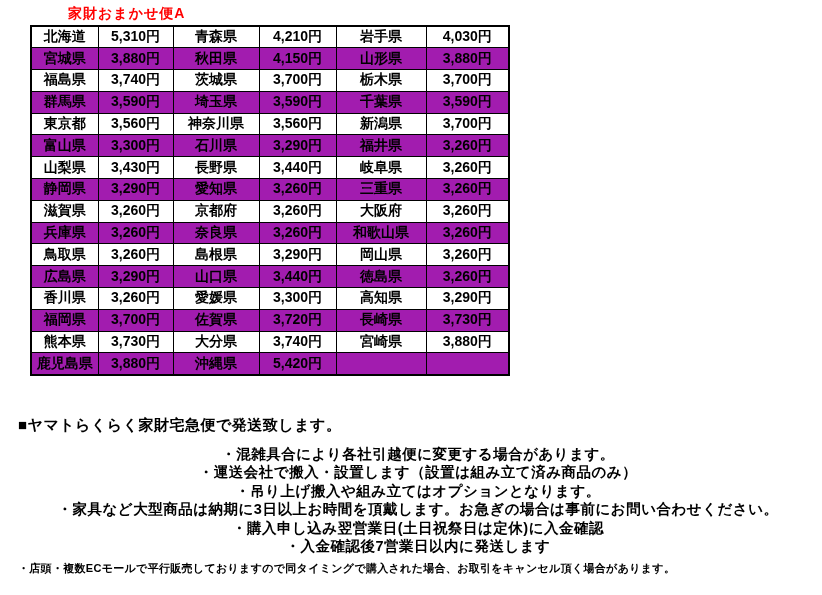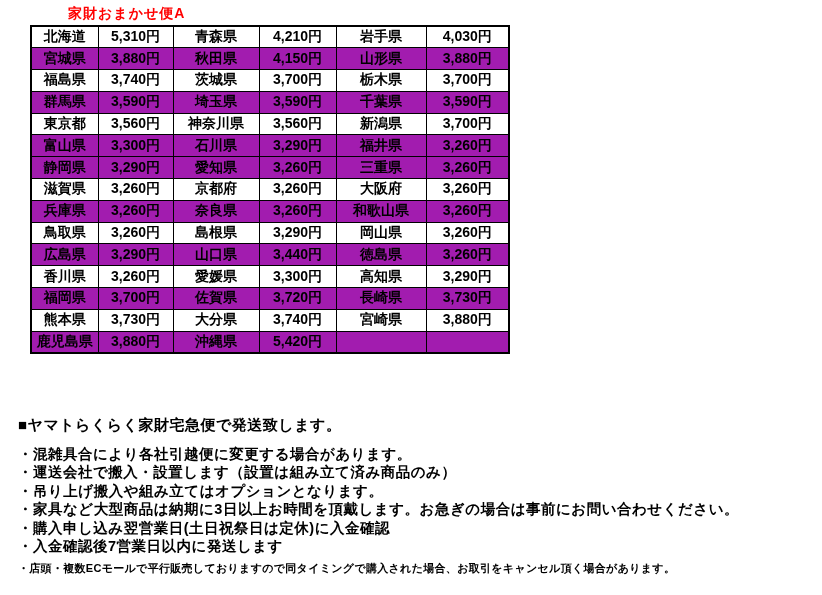--- a/index.html
+++ b/index.html
@@ -54,21 +54,21 @@
     left: 18px; top: 416px;
     width: 800px;
     color: #000000;
   }
   .notes-heading {
     font-size: 15px;
     font-weight: bold;
     margin-bottom: 10px;
     letter-spacing: 0.5px;
   }
-  .notes-list { list-style: none; }
+  .notes-list { list-style: none; text-align: center; }
   .notes-list li {
     font-size: 14.5px;
     font-weight: bold;
     line-height: 18.4px;
     letter-spacing: 0.5px;
     white-space: nowrap;
   }
   .small-note {
     margin-top: 6px;
     font-size: 11px;
@@ -133,20 +133,28 @@
           <td>3,560円</td>
           <td>新潟県</td>
           <td>3,700円</td>
         </tr>
         <tr class="gray">
           <td>富山県</td>
           <td>3,300円</td>
           <td>石川県</td>
           <td>3,290円</td>
           <td>福井県</td>
+          <td>3,260円</td>
+        </tr>
+        <tr class="white">
+          <td>山梨県</td>
+          <td>3,430円</td>
+          <td>長野県</td>
+          <td>3,440円</td>
+          <td>岐阜県</td>
           <td>3,260円</td>
         </tr>
         <tr class="gray">
           <td>静岡県</td>
           <td>3,290円</td>
           <td>愛知県</td>
           <td>3,260円</td>
           <td>三重県</td>
           <td>3,260円</td>
         </tr>

